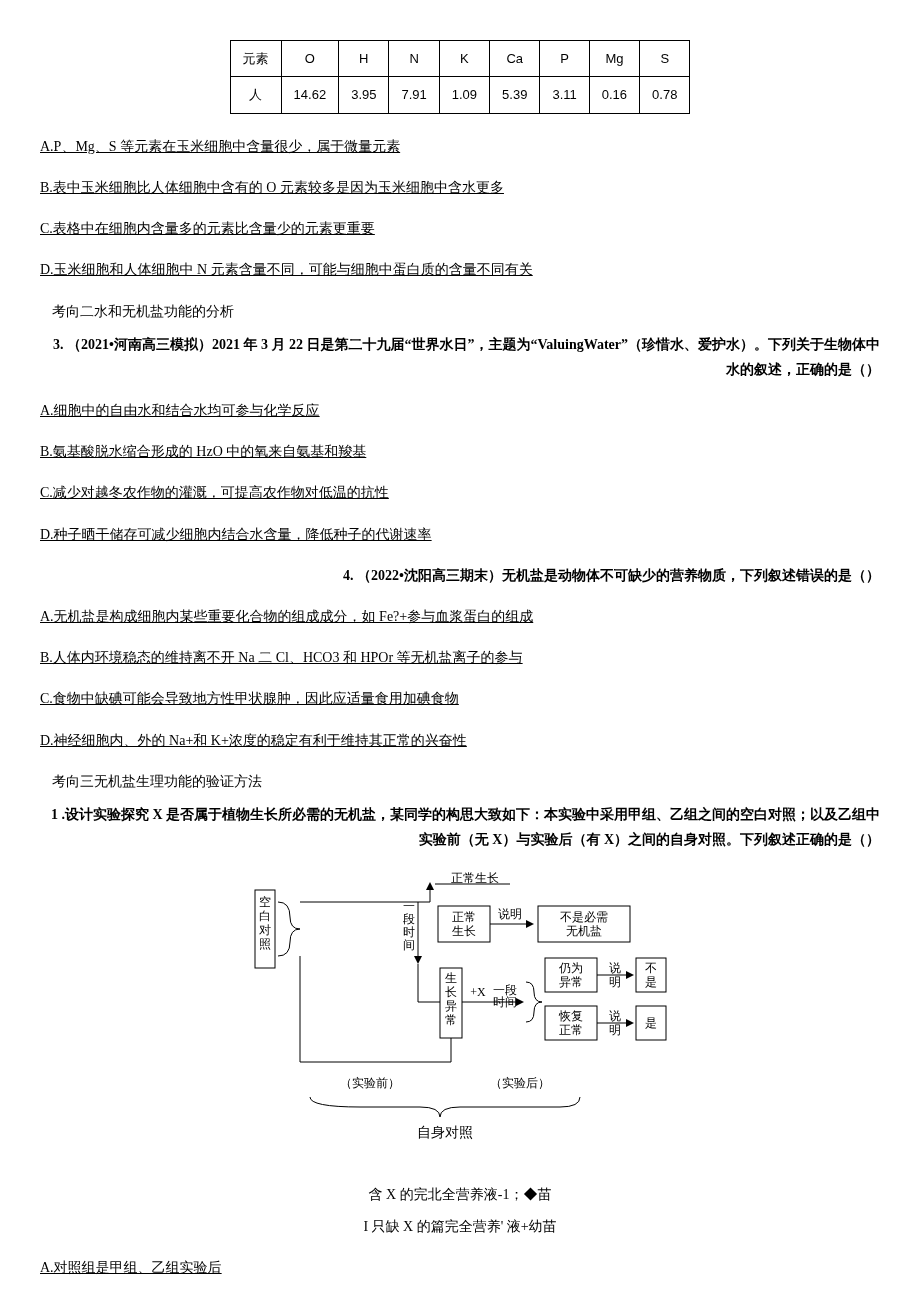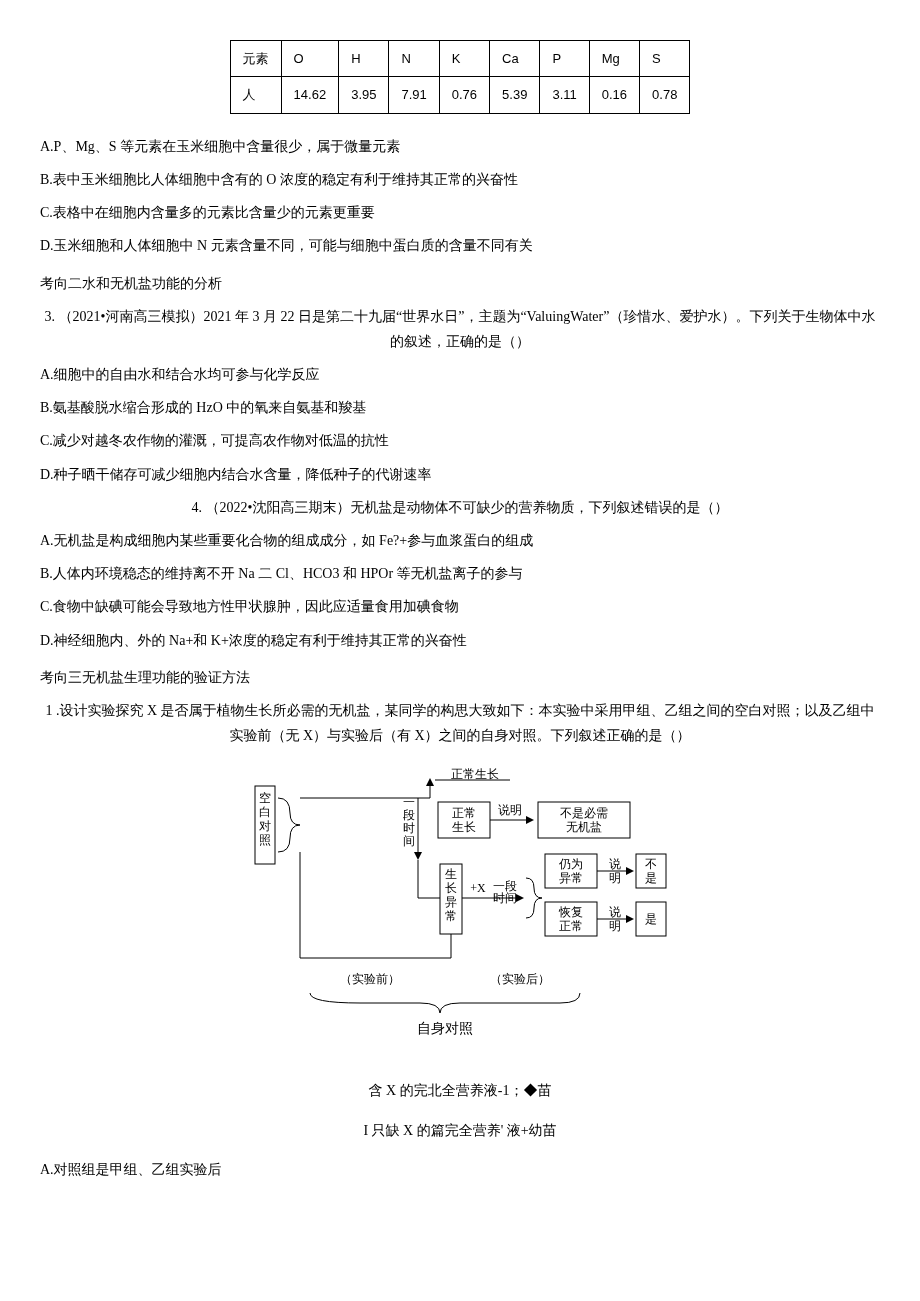--- a/index.html
+++ b/index.html
@@ -11,46 +11,48 @@
       color: #000;
       width: 840px;
     }
     table.data {
       border-collapse: collapse;
       margin: 10px auto 20px auto;
     }
     table.data td, table.data th {
       border: 1px solid #000;
       padding: 6px 12px;
-      text-align: left;
+      text-align: center;
       font-family: Arial, "SimSun", sans-serif;
       font-size: 13px;
     }
     .para {
       margin: 8px 0;
-      text-align: center;
+      text-align: right;
+      font-weight: bold;
     }
     .option {
-      margin: 8px 0;
+      margin: 16px 0;
+      text-decoration: underline;
     }
     .heading {
-      margin: 12px 0 8px 0;
+      margin: 12px 0 8px 12px;
     }
     .diagram-wrap {
       margin: 20px auto;
       width: 520px;
       position: relative;
     }
     svg.diagram {
       display: block;
       margin: 0 auto;
     }
     .diagram-caption {
       text-align: center;
-      margin: 14px 0;
+      margin: 6px 0;
       font-size: 14px;
     }
     .box-text {
       font-family: "SimSun", serif;
       font-size: 12px;
     }
   </style>
 </head>
 <body>
 
@@ -65,31 +67,31 @@
     <td>Ca</td>
     <td>P</td>
     <td>Mg</td>
     <td>S</td>
   </tr>
   <tr>
     <td>人</td>
     <td>14.62</td>
     <td>3.95</td>
     <td>7.91</td>
-    <td>0.76</td>
+    <td>1.09</td>
     <td>5.39</td>
     <td>3.11</td>
     <td>0.16</td>
     <td>0.78</td>
   </tr>
 </tbody>
   </table>
 
 <div class="option">A.P、Mg、S 等元素在玉米细胞中含量很少，属于微量元素</div>
-<div class="option">B.表中玉米细胞比人体细胞中含有的 O 浓度的稳定有利于维持其正常的兴奋性</div>
+<div class="option">B.表中玉米细胞比人体细胞中含有的 O 元素较多是因为玉米细胞中含水更多</div>
 <div class="option">C.表格中在细胞内含量多的元素比含量少的元素更重要</div>
 <div class="option">D.玉米细胞和人体细胞中 N 元素含量不同，可能与细胞中蛋白质的含量不同有关</div>
 
 <div class="heading">考向二水和无机盐功能的分析</div>
 
 <div class="para">3. （2021•河南高三模拟）2021 年 3 月 22 日是第二十九届“世界水日”，主题为“ValuingWater”（珍惜水、爱护水）。下列关于生物体中水的叙述，正确的是（）</div>
 <div class="option">A.细胞中的自由水和结合水均可参与化学反应</div>
 <div class="option">B.氨基酸脱水缩合形成的 HzO 中的氧来自氨基和羧基</div>
 <div class="option">C.减少对越冬农作物的灌溉，可提高农作物对低温的抗性</div>
 <div class="option">D.种子晒干储存可减少细胞内结合水含量，降低种子的代谢速率</div>

